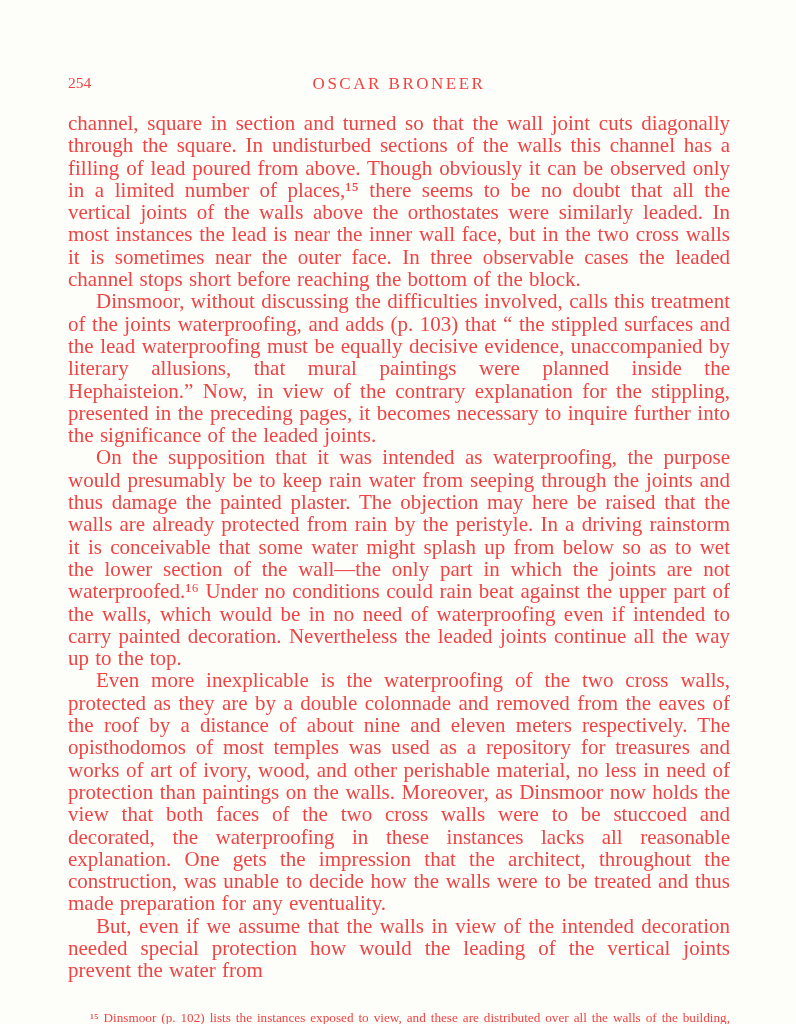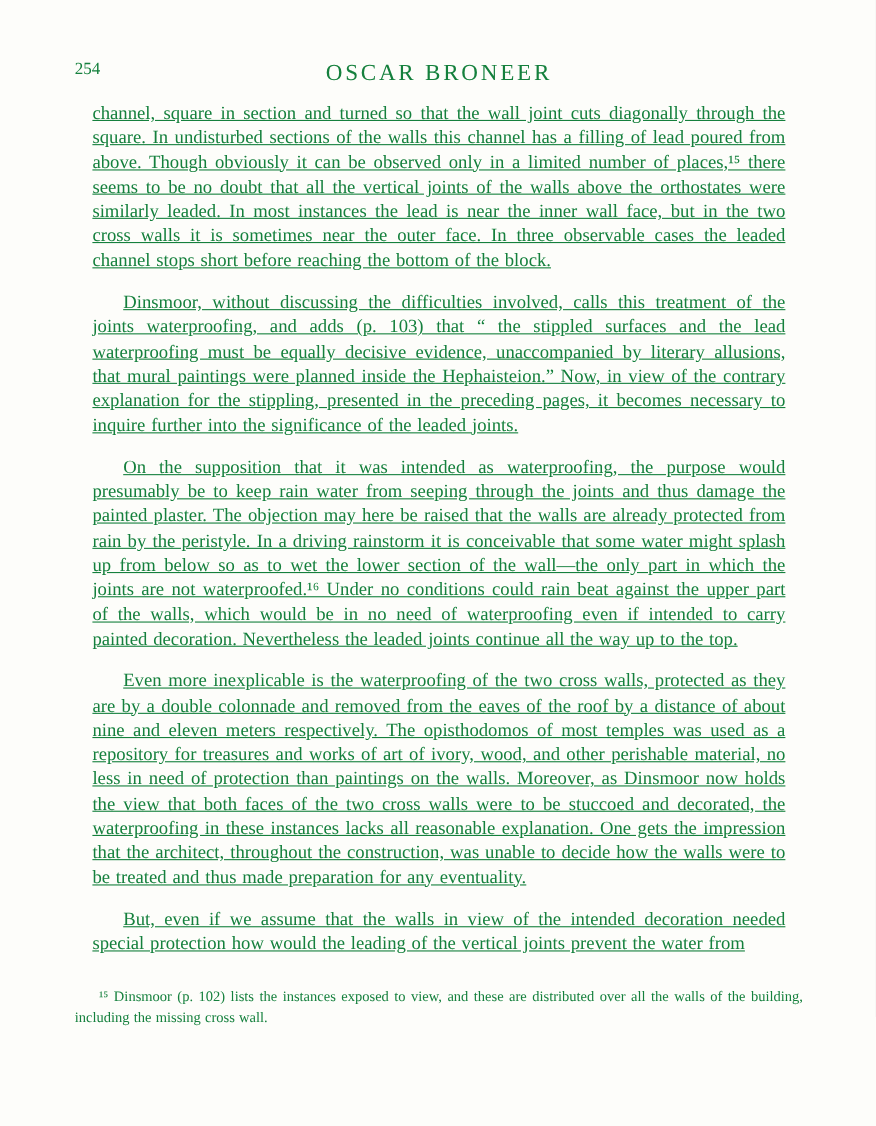--- a/index.html
+++ b/index.html
@@ -7,49 +7,49 @@
     padding: 0;
     background: #f4f3f0;
   }
   .page {
     position: relative;
     width: 796px;
     height: 1024px;
     margin: 0 auto;
     box-sizing: border-box;
     background: #fdfdfa;
-    color: #15803d;
+    color: #ef4444;
     font-family: "Liberation Serif", "DejaVu Serif", serif;
     padding: 54px 66px 36px 68px;
     overflow: hidden;
   }
   .running-header {
     position: relative;
     height: 22px;
     margin-bottom: 16px;
   }
   .page-number {
     position: absolute;
     left: 0;
     top: 0;
     font-size: 15.5px;
   }
   .running-head {
     display: block;
     text-align: center;
-    font-size: 21px;
+    font-size: 17px;
     letter-spacing: 2.5px;
+    margin-top: 20px;
   }
   .body-text p {
-    margin: 16px;
-    font-size: 17px;
+    margin: 0;
+    font-size: 21px;
     line-height: 22.3px;
     text-align: justify;
     word-spacing: 1px;
-    text-decoration: underline;
   }
   .body-text p.indent {
     text-indent: 28px;
   }
   .footnotes {
     margin-top: 26px;
   }
   .footnotes p {
     margin: 0;
     font-size: 13.2px;

